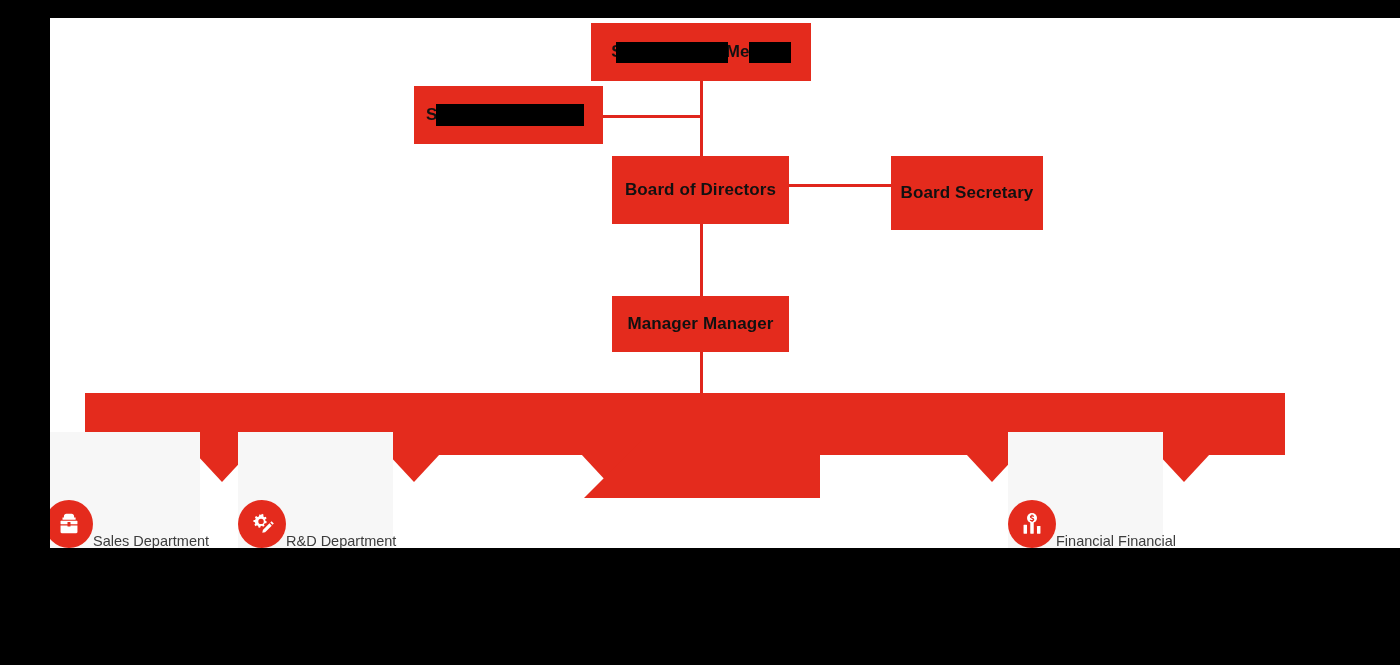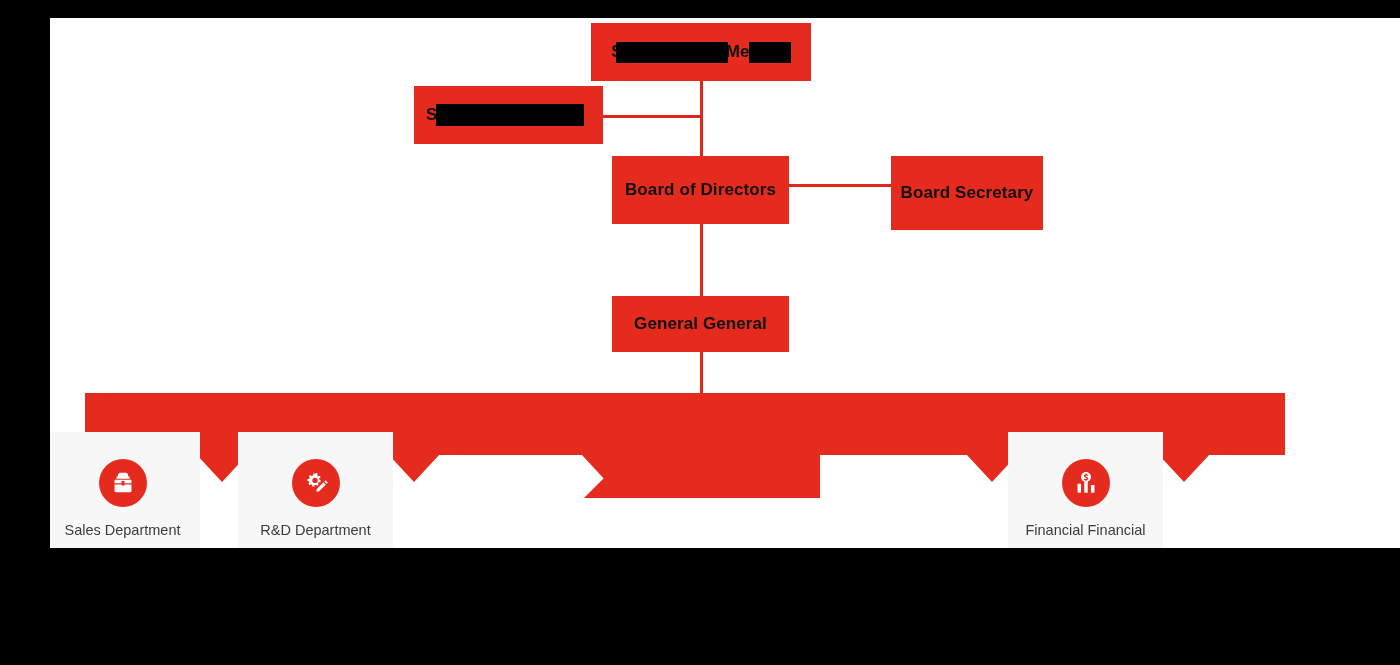--- a/index.html
+++ b/index.html
@@ -90,22 +90,22 @@
     z-index: 2;
   }
 
   .dept {
     position: absolute;
     top: 0;
     width: 155px;
     height: 116px;
     background: #f7f7f7;
     display: flex;
-    flex-direction: column;
-    align-items: center;
+    flex-direction: row;
+    align-items: flex-end;
   }
 
   .dept-icon {
     width: 48px;
     height: 48px;
     border-radius: 50%;
     background: #e42b1d;
     margin-top: 27px;
     display: flex;
     align-items: center;
@@ -167,21 +167,21 @@
 
     <div class="node" style="left:562px; top:138px; width:177px; height:68px;">
       <span class="node-text">Board of Directors</span>
     </div>
 
     <div class="node" style="left:841px; top:138px; width:152px; height:74px;">
       <span class="node-text">Board Secretary</span>
     </div>
 
     <div class="node" style="left:562px; top:278px; width:177px; height:56px;">
-      <span class="node-text">General General</span>
+      <span class="node-text">Manager Manager</span>
     </div>
 
     <div class="band" style="left:35px; top:375px; width:1200px; height:62px;"></div>
 
     <div class="notch" style="left:146px; top:436px;"></div>
     <div class="notch" style="left:338px; top:436px;"></div>
     <div class="notch" style="left:531px; top:436px;"></div>
     <div class="notch" style="left:916px; top:436px;"></div>
     <div class="notch" style="left:1108px; top:436px;"></div>
 

